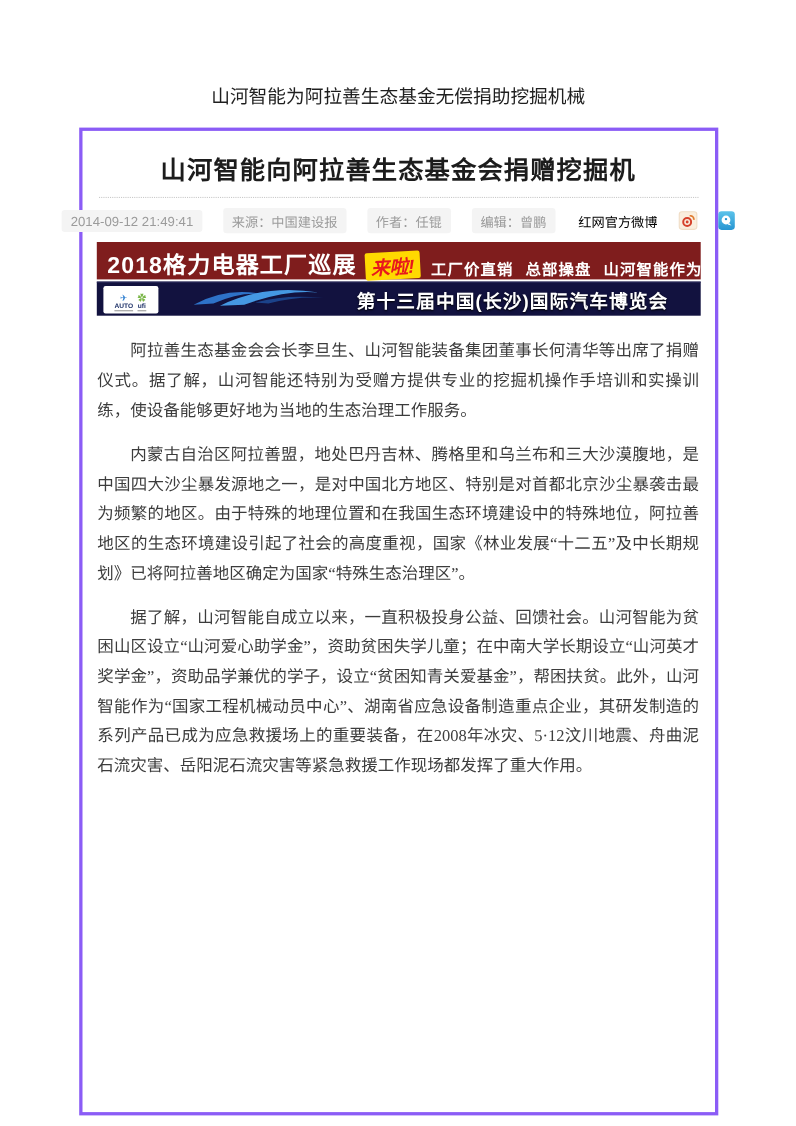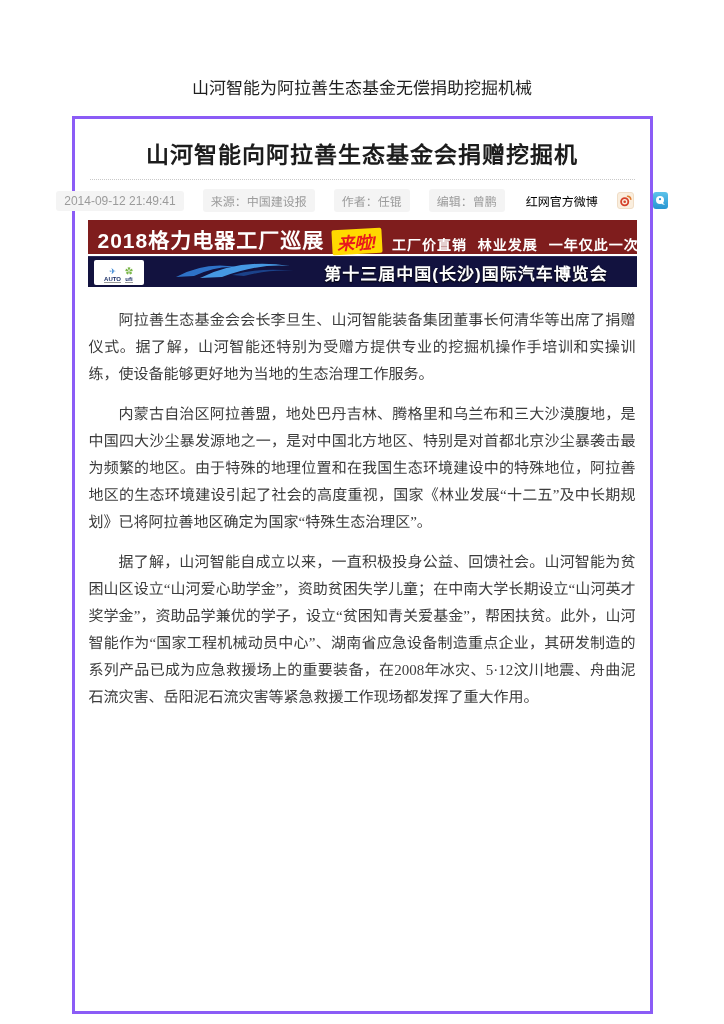--- a/index.html
+++ b/index.html
@@ -107,21 +107,21 @@
         <circle cx="7" cy="7" r="4" fill="#ffffff"></circle>
         <path d="M9.5 9.5 L12 12 L8.5 11 Z" fill="#ffffff"></path>
         <circle cx="7" cy="6.2" r="1.1" fill="#2795d2"></circle>
       </svg>
     </span>
   </div>
 
   <div class="banner banner-red">
     <span class="headline">2018格力电器工厂巡展</span>
     <span class="badge">来啦!</span>
-    <span class="tagline">工厂价直销 林业发展 一年仅此一次</span>
+    <span class="tagline">工厂价直销 总部操盘 山河智能作为</span>
   </div>
 
   <div class="banner banner-navy">
     <span class="logo-box">
       <span class="mini-logo">
         <span class="mark" style="color:#2f7fd0;">✈</span>
         <span class="word">AUTO</span>
       </span>
       <span class="mini-logo">
         <span class="mark" style="color:#7ab648;">✿</span>

